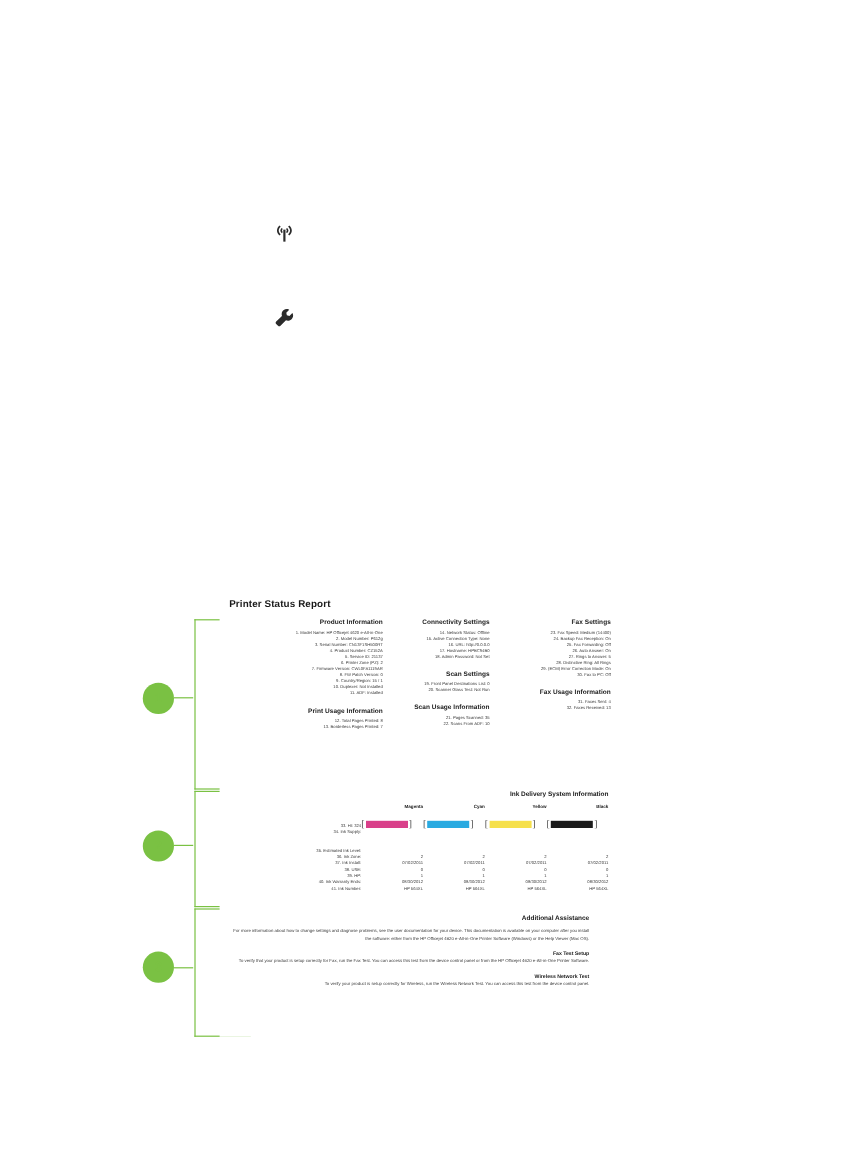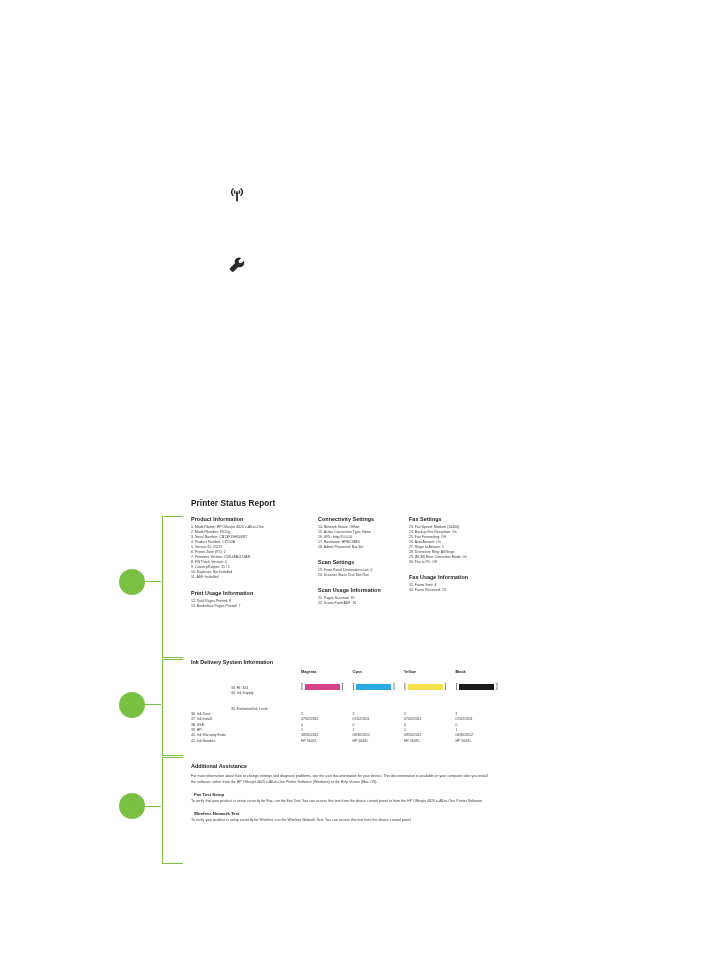--- a/index.html
+++ b/index.html
@@ -21,20 +21,21 @@
   .icon-wrench {
     position: absolute; left: 228px; top: 256px;
     width: 20px; height: 18px;
   }
 
   
   .report {
     position: absolute; left: 183px; top: 492px;
     width: 330px; height: 372px;
     background: #ffffff;
+    text-align: right;
   }
   .report-title {
     position: absolute; left: 8px; top: 7px;
     font-size: 8.2px; font-weight: bold; letter-spacing: .1px;
     color: #1a1a1a;
   }
 
   .col { position: absolute; }
   .col-a { left: 8px;  top: 24px;  width: 128px; }
   .col-b { left: 135px; top: 24px; width: 90px; }

